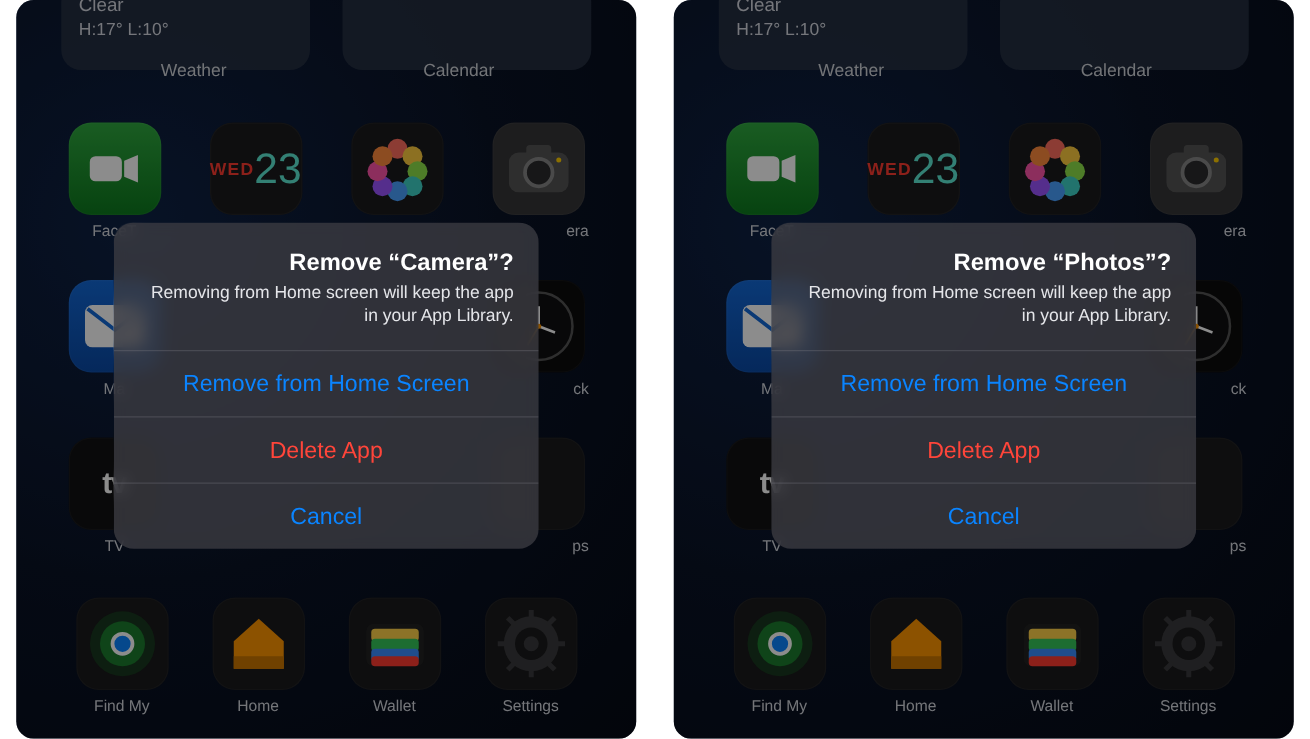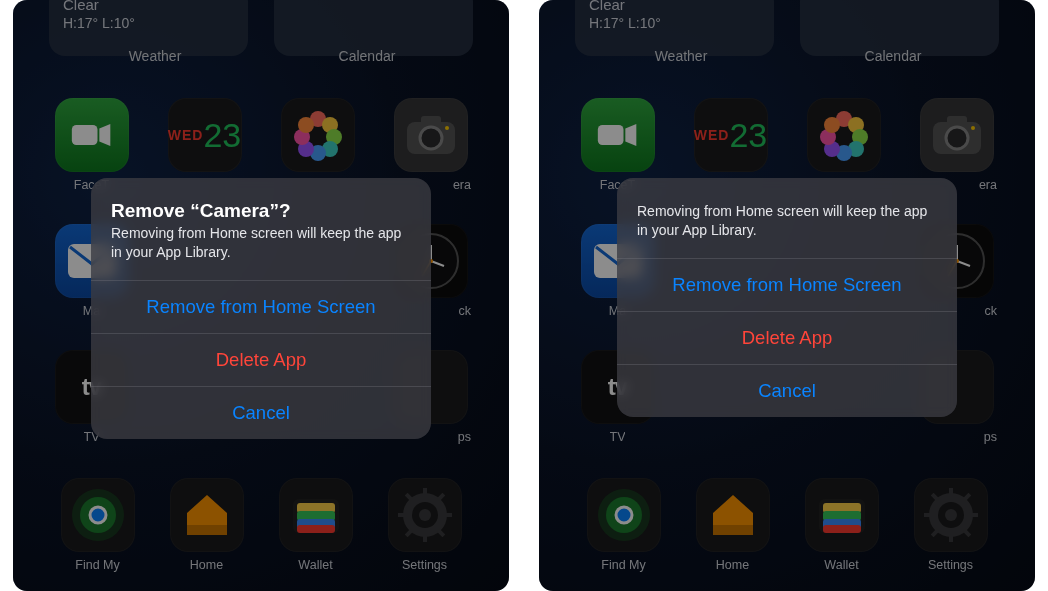--- a/index.html
+++ b/index.html
@@ -74,21 +74,21 @@
     max-width:90px; overflow:hidden;
   }
 
   
   .t-facetime { background: linear-gradient(#2fa83f,#0d7a1e); }
   .t-facetime svg { width:44px; height:30px; }
   .t-cal {
     background:#1b1b1d; flex-direction:row; color:#fff;
   }
   .t-cal .dow { color:#ff3b30; font-size:14px; font-weight:600; letter-spacing:1px; }
-  .t-cal .day { color:#22c55e; font-size:34px; font-weight:300; line-height:1; }
+  .t-cal .day { color:#5eead4; font-size:34px; font-weight:300; line-height:1; }
   .t-photos {
     background: #1a1a1c;
   }
   .t-photos svg { width:56px; height:56px; }
   .t-camera { background:#353537; }
   .t-camera svg { width:48px; height:38px; }
   .t-mail { background: linear-gradient(#1368d6,#0a4aa6); }
   .t-mail svg{ width:48px; height:34px;}
   .t-clock { background:#0b0b0c; }
   .t-clock svg{width:58px;height:58px;}
@@ -110,21 +110,21 @@
     top:178px;
     border-radius:16px;
     background: rgba(60,60,66,0.78);
     backdrop-filter: blur(6px);
     z-index:10;
     overflow:hidden;
     color:#fff;
   }
   .alert .hdr {
     padding:22px 20px 18px;
-    text-align:left;
+    text-align:right;
   }
   .alert .title {
     font-size:19px; font-weight:600; color:#fff;
   }
   .alert .msg {
     margin-top:2px;
     font-size:14px; line-height:1.35; color:#e5e6ea;
   }
   .alert .btn {
     border-top:1px solid rgba(120,120,128,0.35);
@@ -461,19 +461,20 @@
           </svg>
         </div>
       <div class="lbl">Settings</div>
     </div>
   </div>
 
   <div class="dim"></div>
 
   <div class="alert">
     <div class="hdr">
+      <div class="title">Remove “Photos”?</div>
       <div class="msg">Removing from Home screen will keep the app in your App Library.</div>
     </div>
     <div class="btn">Remove from Home Screen</div>
     <div class="btn danger">Delete App</div>
     <div class="btn">Cancel</div>
   </div>
 </div>
 
 </body></html>

